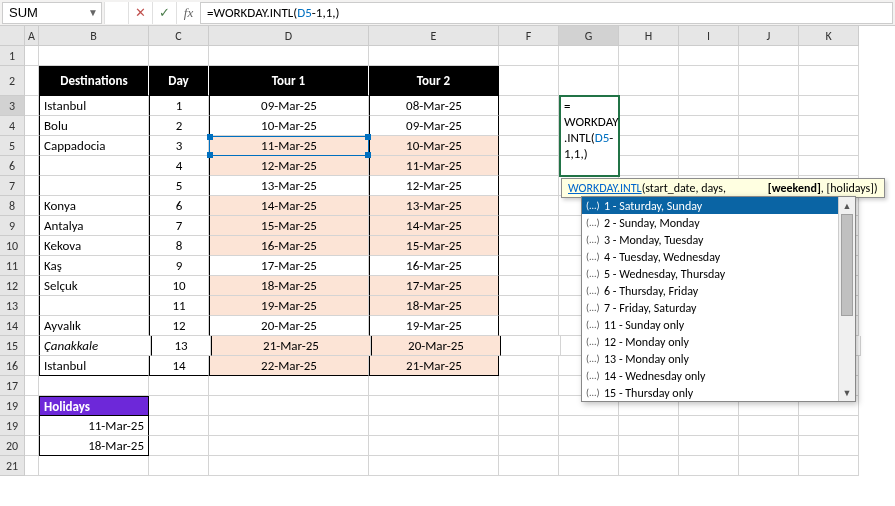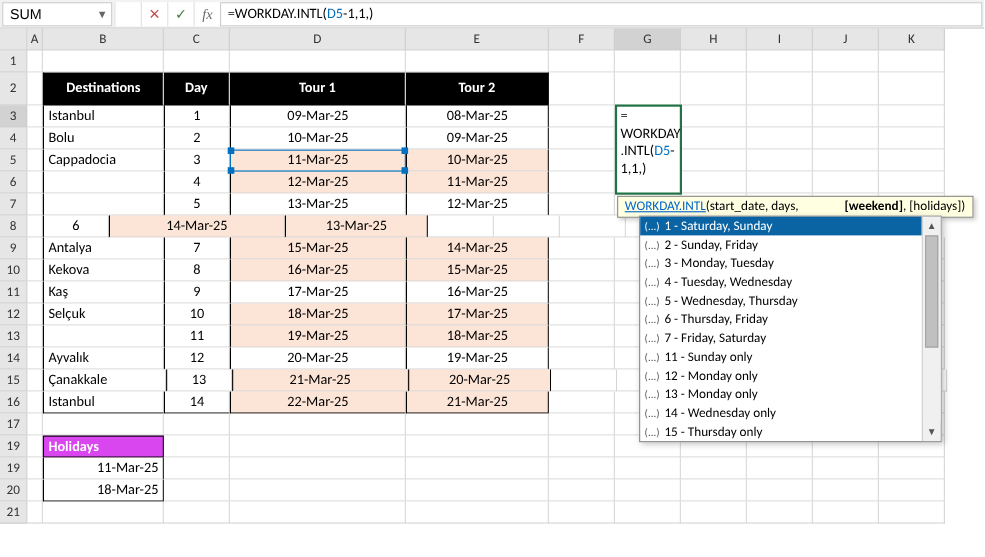--- a/index.html
+++ b/index.html
@@ -32,21 +32,21 @@
   .cell { height: 20px; border-right: 1px solid #d4d4d4; border-bottom: 1px solid #d4d4d4; padding: 0 4px; overflow: visible; white-space: nowrap; font-size: 13px; line-height: 19px; background: #fff; position: relative; }
   .cell.center { text-align: center; }
   .cell.right { text-align: right; }
 
   
   .th { background: #000; color: #fff; font-weight: bold; text-align: center; border-right: 1px solid #fff; border-bottom: 1px solid #000; }
   .bl { border-left: 1px solid #000; }
   .br { border-right: 1px solid #000; }
   .bb { border-bottom: 1px solid #000; }
   .peach { background: #fce4d6; }
-  .holiday-h { background: #d946ef; color: #fff; font-weight: bold; border: 1px solid #000; }
+  .holiday-h { background: #6d28d9; color: #fff; font-weight: bold; border: 1px solid #000; }
 
   
   .edit-cell { position: absolute; border: 2px solid #217346; background: #fff; padding: 1px 3px; line-height: 16px; font-size: 13px; z-index: 5; }
   .edit-cell .ref { color: #0070c0; }
 
   .refbox { position: absolute; border: 1px solid #0070c0; pointer-events: none; z-index: 4; }
   .refbox::before, .refbox::after { content:''; position:absolute; width:6px; height:6px; background:#0070c0; }
   .refbox::before { left:-3px; top:-3px; } .refbox::after { right:-3px; bottom:-3px; }
   .refbox .c1, .refbox .c2 { position:absolute; width:6px; height:6px; background:#0070c0; }
   .refbox .c1 { right:-3px; top:-3px; } .refbox .c2 { left:-3px; bottom:-3px; }
@@ -215,20 +215,21 @@
         <div class="cell wE center bl br" style="width: 130px; height: 20px; line-height: 19px;">12-Mar-25</div>
         <div class="cell wF" style="width: 60px; height: 20px; line-height: 19px;"></div>
         <div class="cell wG" style="width: 60px; height: 20px; line-height: 19px;"></div>
         <div class="cell wH" style="width: 60px; height: 20px; line-height: 19px;"></div>
         <div class="cell wI" style="width: 60px; height: 20px; line-height: 19px;"></div>
         <div class="cell wJ" style="width: 60px; height: 20px; line-height: 19px;"></div>
         <div class="cell wK" style="width: 60px; height: 20px; line-height: 19px;"></div>
       </div>
       <div class="row" style="height: 20px;">
         <div class="cell wA" style="width: 14px; height: 20px; line-height: 19px;"></div>
+        <div class="cell wB bl" style="width: 110px; height: 20px; line-height: 19px;">Konya</div>
         <div class="cell wC center bl" style="width: 60px; height: 20px; line-height: 19px;">6</div>
         <div class="cell wD center bl peach" style="width: 160px; height: 20px; line-height: 19px;">14-Mar-25</div>
         <div class="cell wE center bl br peach" style="width: 130px; height: 20px; line-height: 19px;">13-Mar-25</div>
         <div class="cell wF" style="width: 60px; height: 20px; line-height: 19px;"></div>
         <div class="cell wG" style="width: 60px; height: 20px; line-height: 19px;"></div>
         <div class="cell wH" style="width: 60px; height: 20px; line-height: 19px;"></div>
         <div class="cell wI" style="width: 60px; height: 20px; line-height: 19px;"></div>
         <div class="cell wJ" style="width: 60px; height: 20px; line-height: 19px;"></div>
         <div class="cell wK" style="width: 60px; height: 20px; line-height: 19px;"></div>
       </div>
@@ -305,21 +306,21 @@
         <div class="cell wE center bl br" style="width: 130px; height: 20px; line-height: 19px;">19-Mar-25</div>
         <div class="cell wF" style="width: 60px; height: 20px; line-height: 19px;"></div>
         <div class="cell wG" style="width: 60px; height: 20px; line-height: 19px;"></div>
         <div class="cell wH" style="width: 60px; height: 20px; line-height: 19px;"></div>
         <div class="cell wI" style="width: 60px; height: 20px; line-height: 19px;"></div>
         <div class="cell wJ" style="width: 60px; height: 20px; line-height: 19px;"></div>
         <div class="cell wK" style="width: 60px; height: 20px; line-height: 19px;"></div>
       </div>
       <div class="row" style="height: 20px;">
         <div class="cell wA" style="width: 14px; height: 20px; line-height: 19px;"></div>
-        <div class="cell wB bl" style="width: 112px; height: 20px; line-height: 19px;">Çanakkale</div>
+        <div class="cell wB bl" style="width: 112px; height: 20px; line-height: 19px; font-style: italic;">Çanakkale</div>
         <div class="cell wC center bl" style="width: 60px; height: 20px; line-height: 19px;">13</div>
         <div class="cell wD center bl peach" style="width: 160px; height: 20px; line-height: 19px;">21-Mar-25</div>
         <div class="cell wE center bl br peach" style="width: 130px; height: 20px; line-height: 19px;">20-Mar-25</div>
         <div class="cell wF" style="width: 60px; height: 20px; line-height: 19px;"></div>
         <div class="cell wG" style="width: 60px; height: 20px; line-height: 19px;"></div>
         <div class="cell wH" style="width: 60px; height: 20px; line-height: 19px;"></div>
         <div class="cell wI" style="width: 60px; height: 20px; line-height: 19px;"></div>
         <div class="cell wJ" style="width: 60px; height: 20px; line-height: 19px;"></div>
         <div class="cell wK" style="width: 60px; height: 20px; line-height: 19px;"></div>
       </div>
@@ -420,21 +421,21 @@
   </div>
 
   <div class="ac" style="left:581px; top:170px;">
     <div class="ac-list" id="acList">
         <div class="ac-item sel">
           <span class="ico">(...)</span>
           <span>1 - Saturday, Sunday</span>
         </div>
         <div class="ac-item">
           <span class="ico">(...)</span>
-          <span>2 - Sunday, Friday</span>
+          <span>2 - Sunday, Monday</span>
         </div>
         <div class="ac-item">
           <span class="ico">(...)</span>
           <span>3 - Monday, Tuesday</span>
         </div>
         <div class="ac-item">
           <span class="ico">(...)</span>
           <span>4 - Tuesday, Wednesday</span>
         </div>
         <div class="ac-item">

